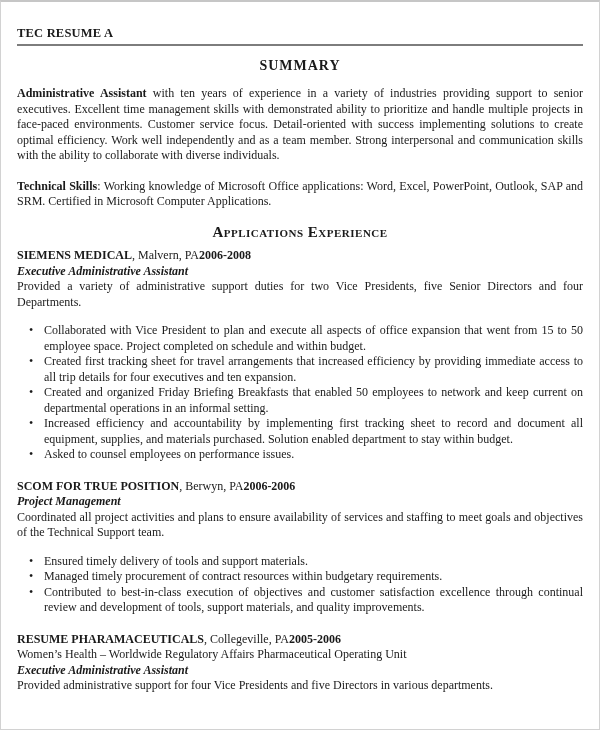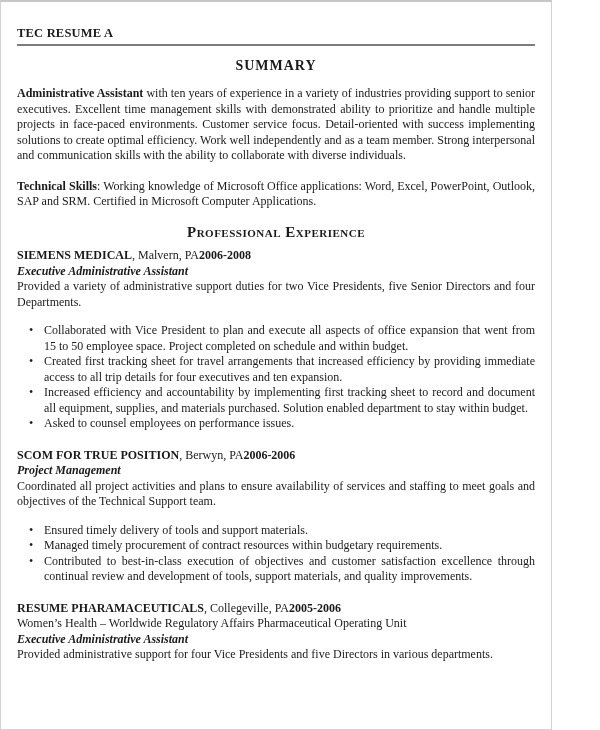--- a/index.html
+++ b/index.html
@@ -1,21 +1,21 @@
 <!DOCTYPE html>
 <html><head>
 <meta charset="utf-8">
 <style>
   html, body {
     margin: 0;
     padding: 0;
     background: #ffffff;
   }
   .page {
-    width: 552px;
+    width: 600px;
     height: 730px;
     box-sizing: border-box;
     border: 1px solid #d2d2d2;
     border-top: 2px solid #c6c6c6;
     padding: 24px 16px 0 16px;
     font-family: "Liberation Serif", serif;
     font-size: 12px;
     line-height: 15.5px;
     color: #1a1a1a;
     background: #ffffff;
@@ -86,32 +86,33 @@
   <div class="doc-title-row">
     <span class="doc-title">TEC RESUME A</span>
   </div>
 
   <div class="section-heading">SUMMARY</div>
 
   <p class="para"><span class="lead-bold">Administrative Assistant</span><span> with ten years of experience in a variety of industries providing support to senior executives.  Excellent time management skills with demonstrated ability to prioritize and handle multiple projects in face-paced environments.  Customer service focus.  Detail-oriented with success implementing solutions to create optimal efficiency.  Work well independently and as a team member.  Strong interpersonal and communication skills with the ability to collaborate with diverse individuals.</span></p>
 
   <p class="para"><span class="lead-bold">Technical Skills</span><span>: Working knowledge of Microsoft Office applications: Word, Excel, PowerPoint, Outlook, SAP and SRM.  Certified in Microsoft Computer Applications.</span></p>
 
-  <div class="exp-heading">Professional Experience</div>
+  <div class="exp-heading">Applications Experience</div>
 
   <div class="job">
     <div class="job-header">
       <span><span class="company">SIEMENS MEDICAL</span><span>, Malvern, PA</span></span>
       <span class="dates">2006-2008</span>
     </div>
     <div class="job-title">Executive Administrative Assistant</div>
     <p class="job-para">Provided a variety of administrative support duties for two Vice Presidents, five Senior Directors and four Departments.</p>
     <ul class="bullets">
       <li>Collaborated with Vice President to plan and execute all aspects of office expansion that went from 15 to 50 employee space.  Project completed on schedule and within budget.</li>
       <li>Created first tracking sheet for travel arrangements that increased efficiency by providing immediate access to all trip details for four executives and ten expansion.</li>
+      <li>Created and organized Friday Briefing Breakfasts that enabled 50 employees to network and keep current on departmental operations in an informal setting.</li>
       <li>Increased efficiency and accountability by implementing first tracking sheet to record and document all equipment, supplies, and materials purchased.  Solution enabled department to stay within budget.</li>
       <li>Asked to counsel employees on performance issues.</li>
     </ul>
   </div>
 
   <div class="job">
     <div class="job-header">
       <span><span class="company">SCOM FOR TRUE POSITION</span><span>, Berwyn, PA</span></span>
       <span class="dates">2006-2006</span>
     </div>

